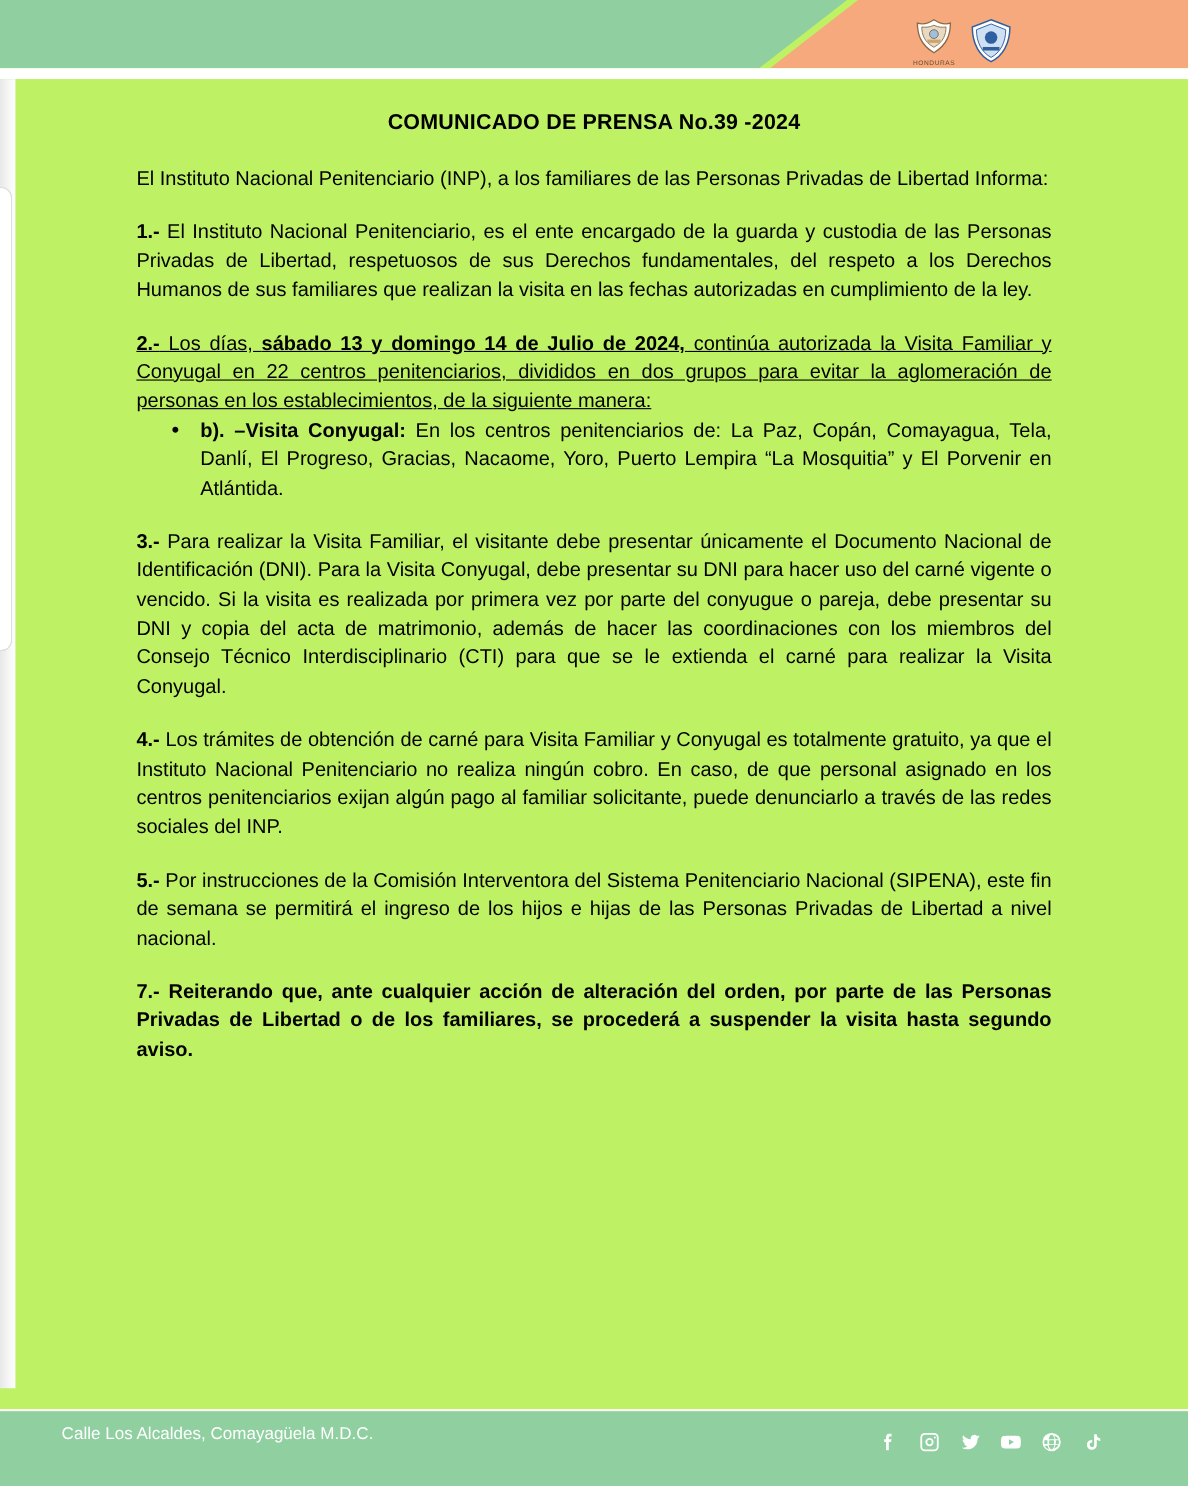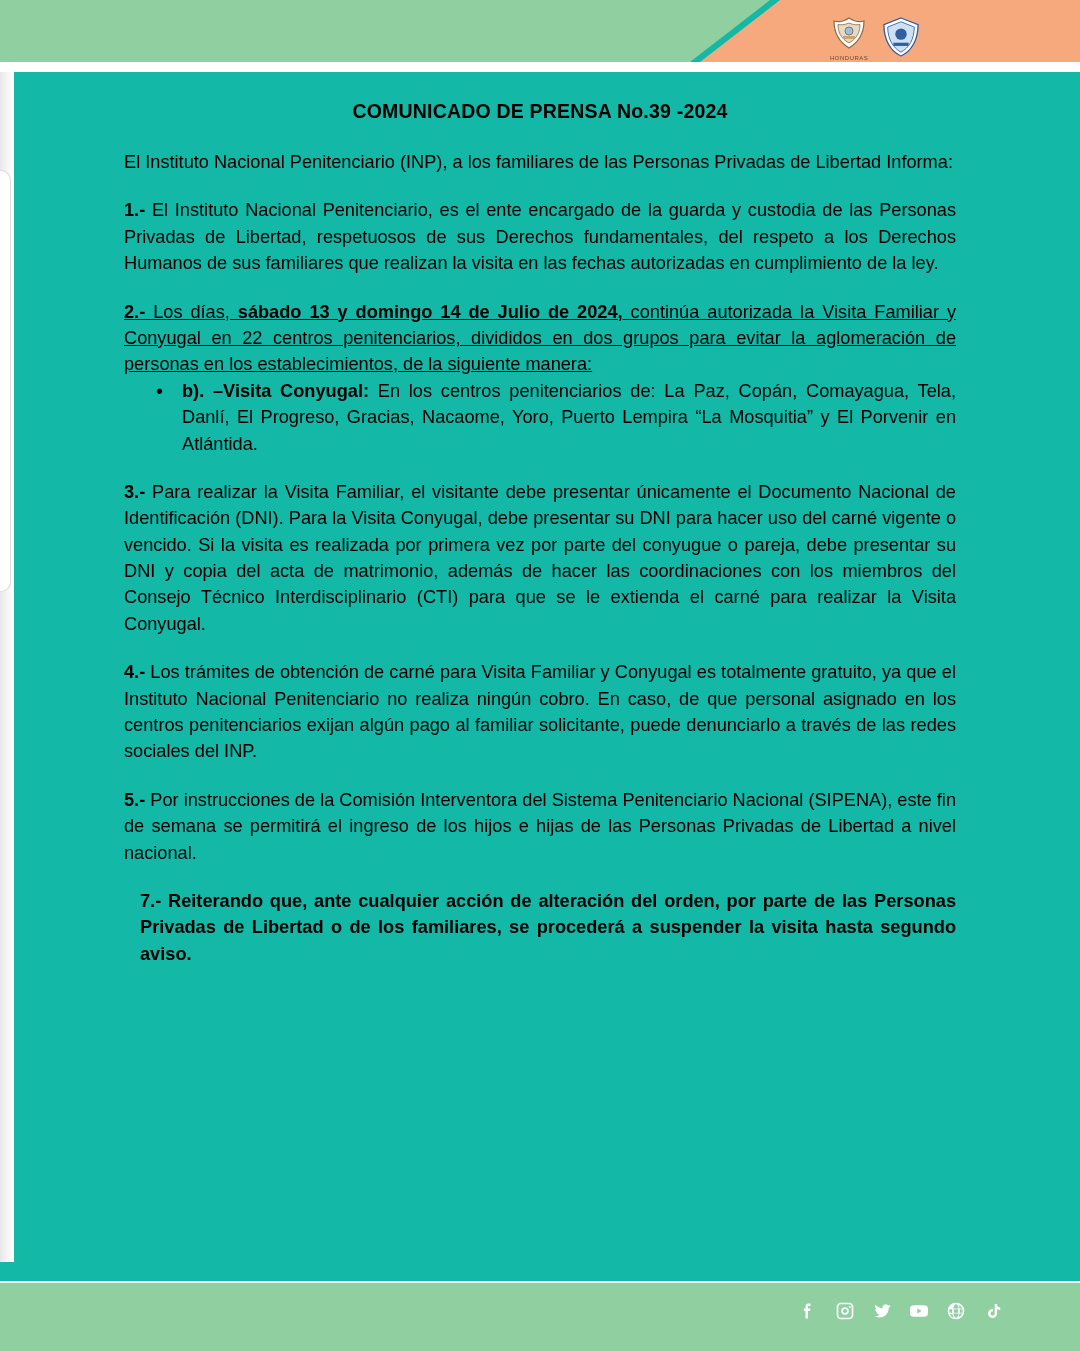--- a/index.html
+++ b/index.html
@@ -14,21 +14,21 @@
     font-family: "Liberation Sans", sans-serif;
     color: #000000;
     position: relative;
   }
 
   .page {
     position: absolute;
     left: 0; top: 0;
     width: 1080px;
     height: 1351px;
-    background: #14b8a6;
+    background: #bef264;
   }
 
   
   .banner {
     position: absolute;
     left: 0; top: 0;
     width: 1080px;
     height: 72px;
     overflow: hidden;
   }
@@ -110,21 +110,21 @@
     text-align: center;
     letter-spacing: .2px;
     margin-bottom: 26px;
   }
   p.para {
     font-size: 18.2px;
     line-height: 1.45;
     text-align: justify;
     margin: 0 0 22px 0;
   }
-  p.para.last { margin-bottom: 0; margin-left: 16px; }
+  p.para.last { margin-bottom: 0; }
   .b { font-weight: bold; }
 
   ul.bullets {
     margin: -14px 0 22px 0;
     padding-left: 58px;
     list-style: none;
   }
   ul.bullets li {
     position: relative;
     font-size: 18.2px;
@@ -254,20 +254,21 @@
 
     <p class="para last bold-all">
       <span class="b">7.-</span><span> Reiterando que, ante cualquier acción de alteración del orden, por parte de las Personas Privadas de Libertad o de los familiares, se procederá a suspender la visita hasta segundo aviso.</span>
     </p>
 
   </div>
 
   <div class="footer-white-gap"></div>
   <div class="footer">
     <div class="footer-text">
+      <div>Calle Los Alcaldes, Comayagüela M.D.C.</div>
     </div>
 
     <div class="social">
       <span class="si">
         <svg width="20" height="20" viewBox="0 0 24 24">
             <path d="M15 3h-2.5C10 3 9 4.5 9 7v2H7v3h2v9h3v-9h2.3l.7-3H12V7c0-.8.2-1 1-1h2V3z"></path>
           </svg>
       </span>
       <span class="si">
         <svg width="20" height="20" viewBox="0 0 24 24">

